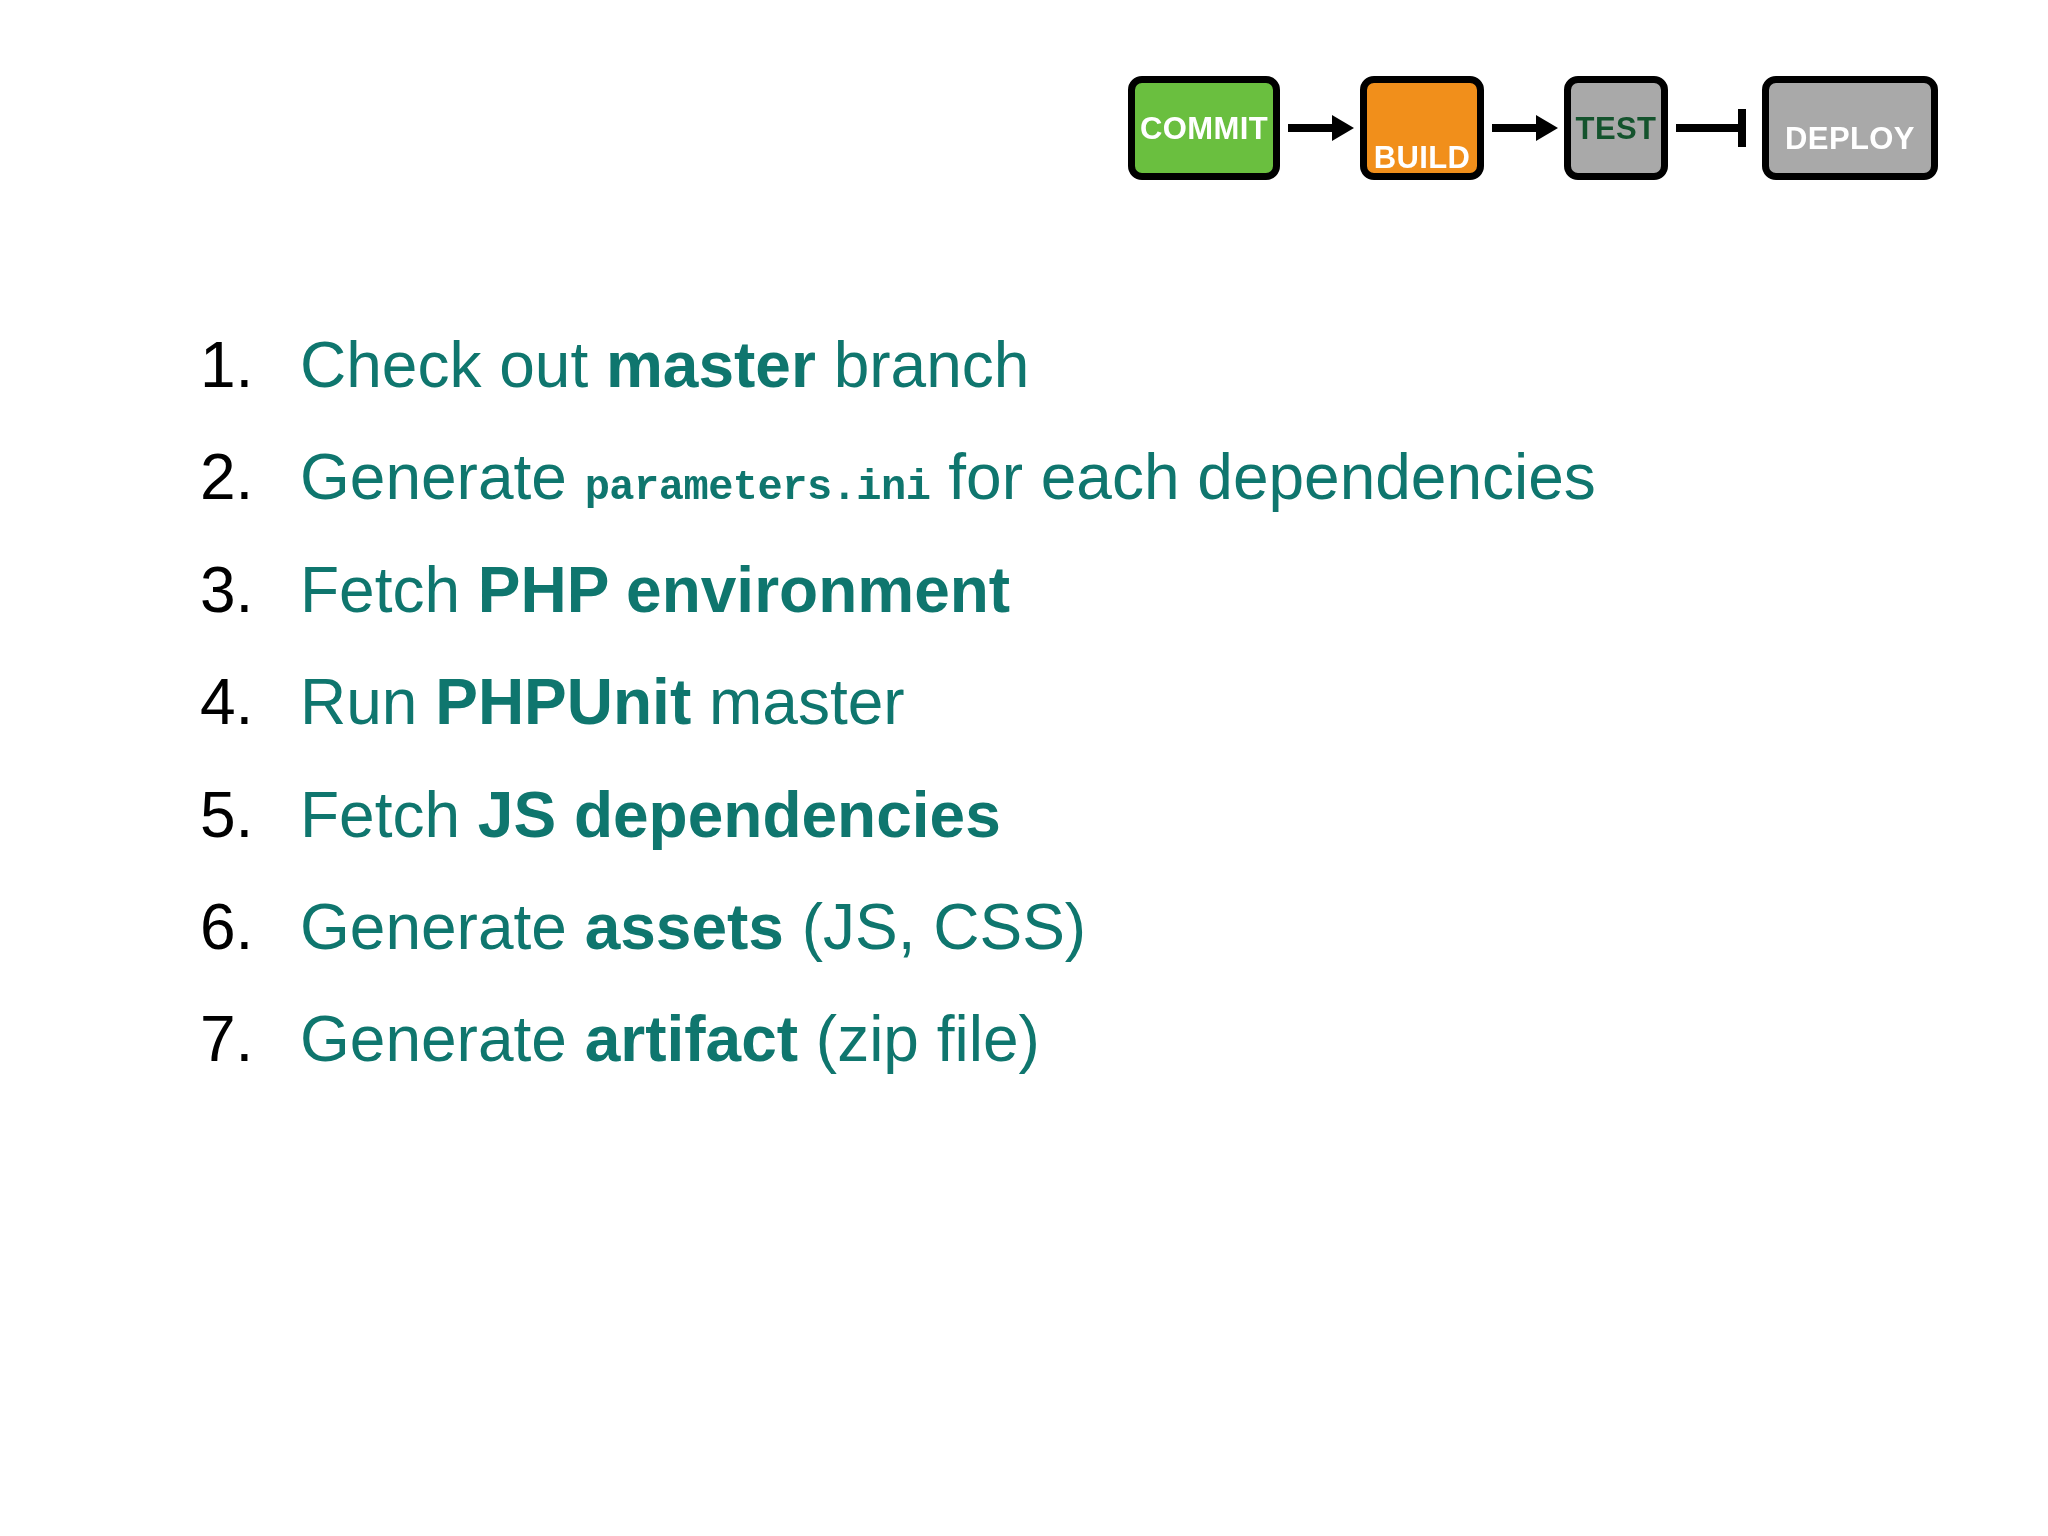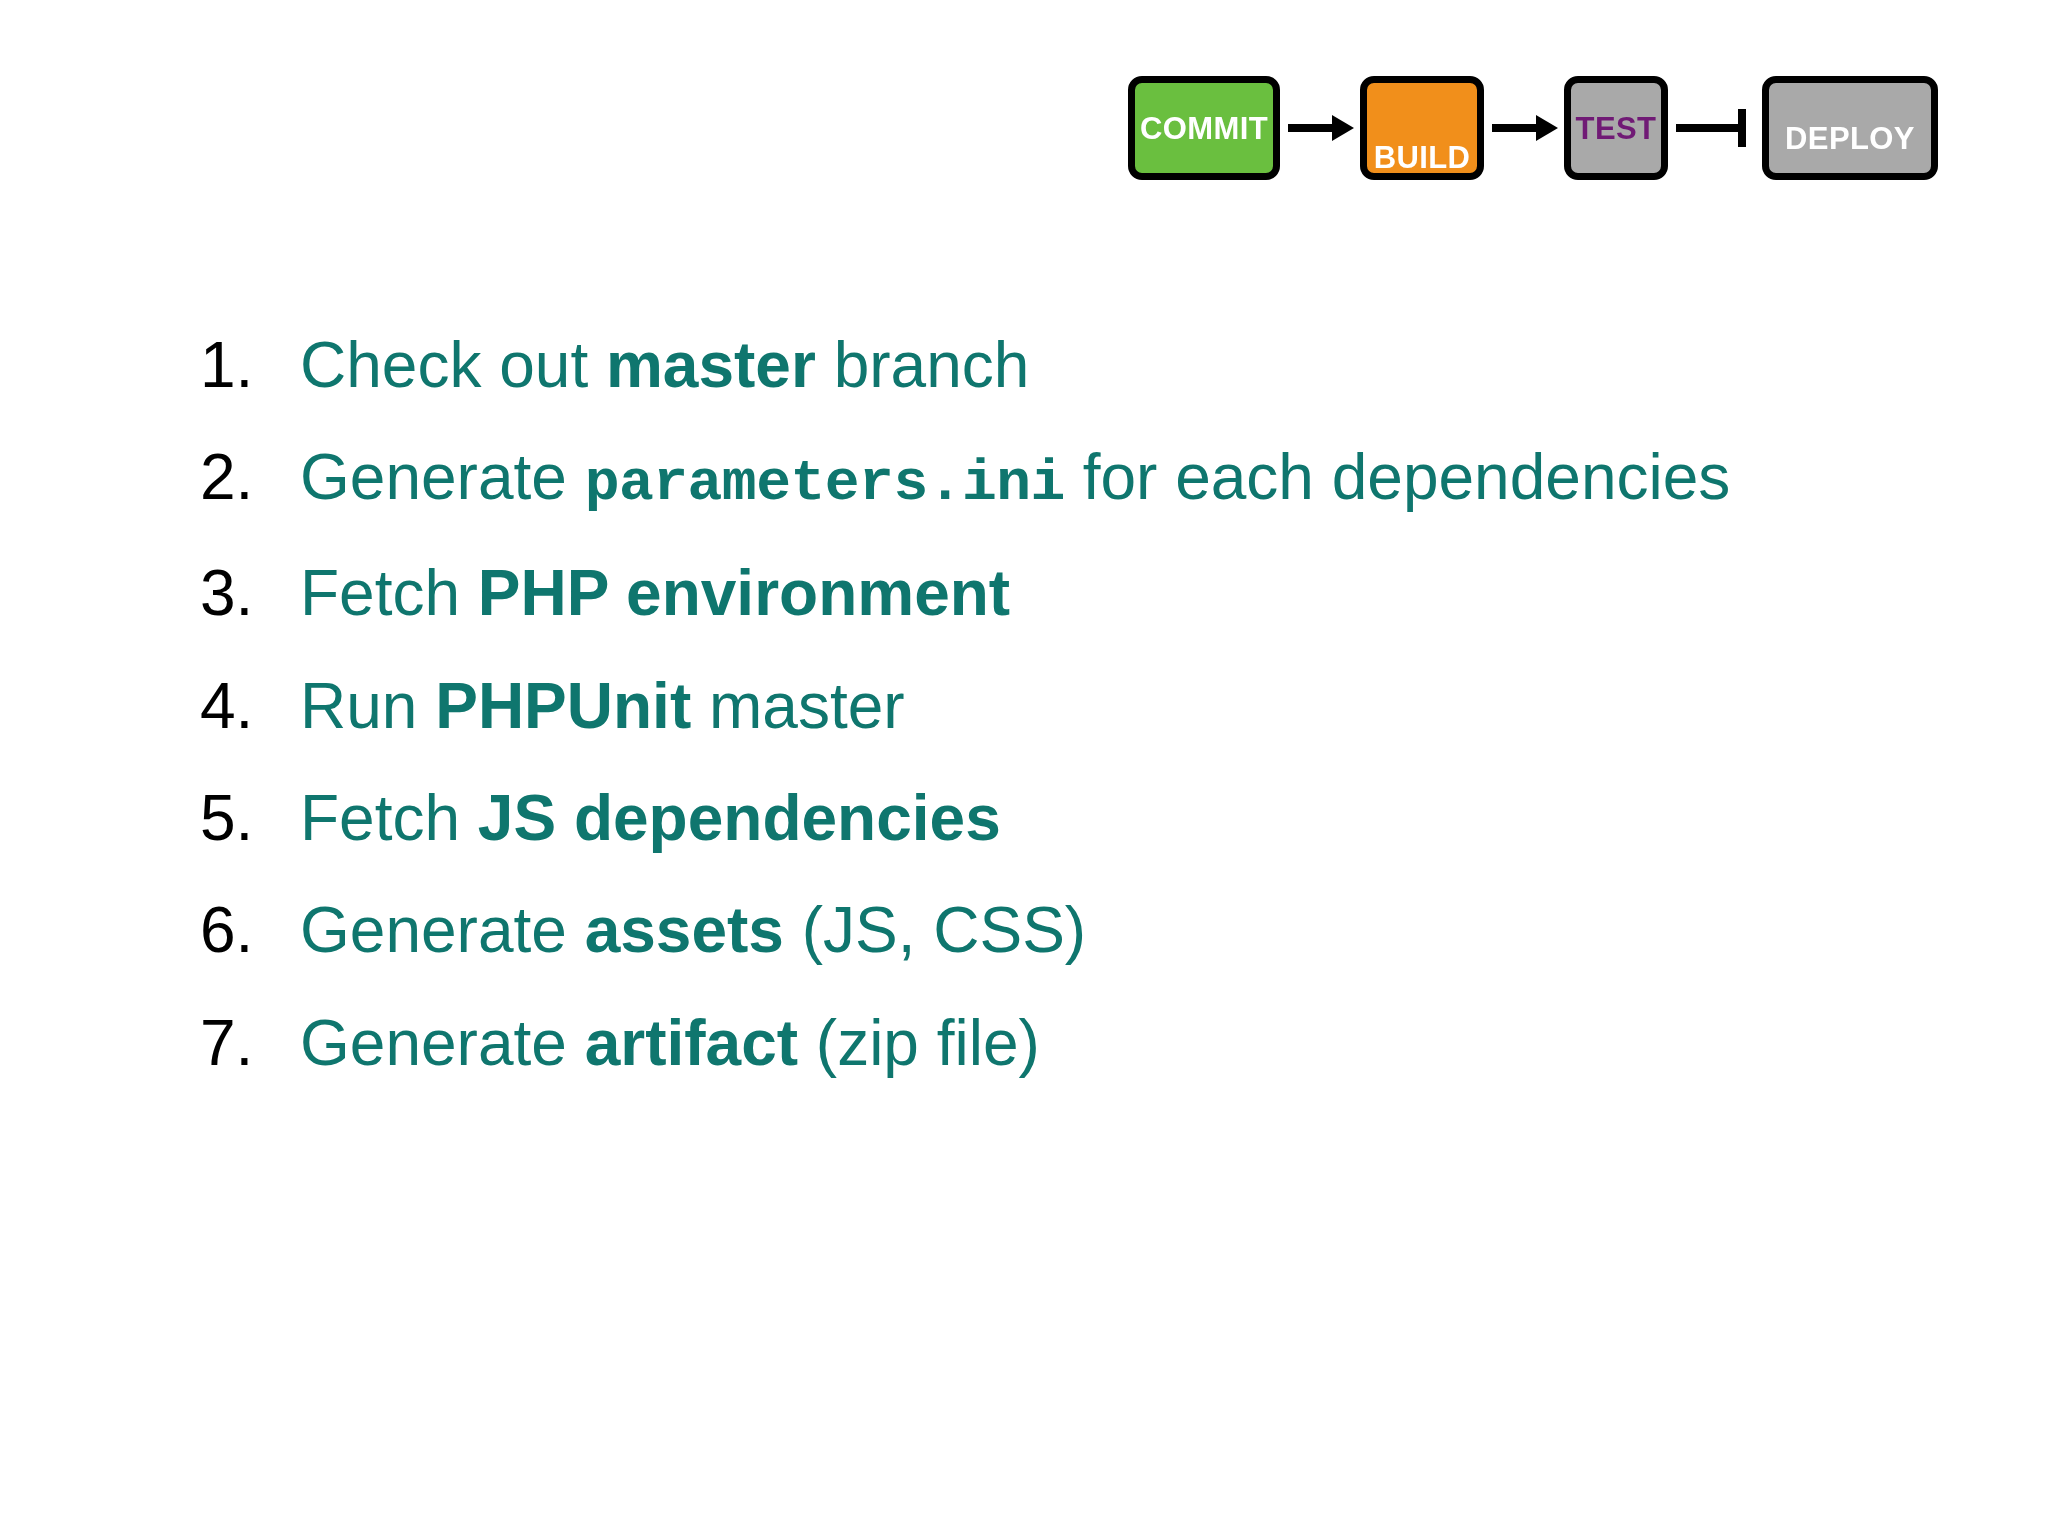--- a/index.html
+++ b/index.html
@@ -130,21 +130,21 @@
     font-size: 64px;
     color: #0f766e;
     white-space: nowrap;
   }
   .step-text .em {
     font-weight: bold;
   }
   .step-text .code {
     font-family: "Liberation Mono", "DejaVu Sans Mono", monospace;
     font-weight: bold;
-    font-size: 58px;
+    font-size: 42px;
     letter-spacing: -0.5px;
   }
 </style>
 </head>
 <body>
 
 <div class="pipeline" id="pipeline-root">
     <div class="stage stage-commit" style="background: rgb(106, 191, 63); border-color: rgb(0, 0, 0);">
       <span class="stage-label" style="color: rgb(255, 255, 255);">COMMIT</span>
     </div>
@@ -153,21 +153,21 @@
       <div class="conn-head" style="border-left-color: rgb(0, 0, 0);"></div>
     </div>
     <div class="stage stage-build" style="background: rgb(241, 143, 27); border-color: rgb(0, 0, 0);">
       <span class="stage-label" style="color: rgb(255, 255, 255);">BUILD</span>
     </div>
     <div class="connector conn-arrow">
       <div class="conn-line" style="background: rgb(0, 0, 0);"></div>
       <div class="conn-head" style="border-left-color: rgb(0, 0, 0);"></div>
     </div>
     <div class="stage stage-test" style="background: rgb(169, 169, 169); border-color: rgb(0, 0, 0);">
-      <span class="stage-label" style="color: #701a75; text-align: center;">TEST</span>
+      <span class="stage-label" style="color: #14532d; text-align: center;">TEST</span>
     </div>
     <div class="connector conn-bar">
       <div class="conn-line" style="background: rgb(0, 0, 0);"></div>
       <div class="conn-stop" style="background: rgb(0, 0, 0);"></div>
     </div>
     <div class="stage stage-deploy" style="background: rgb(169, 169, 169); border-color: rgb(0, 0, 0);">
       <span class="stage-label" style="color: rgb(255, 255, 255); margin-top: 20px;">DEPLOY</span>
     </div>
   </div>
 

